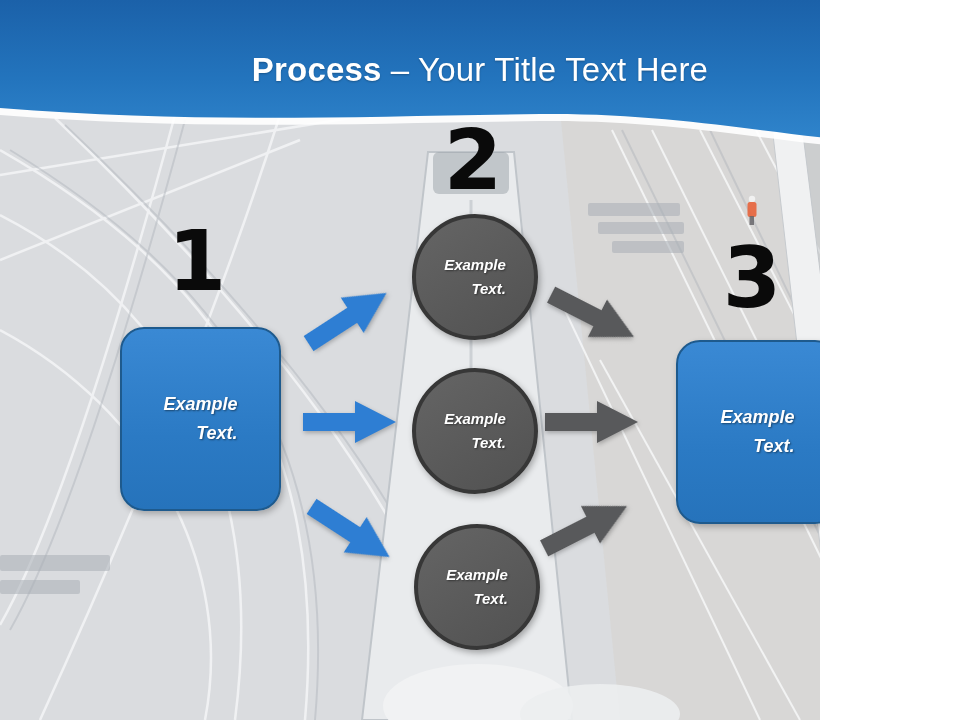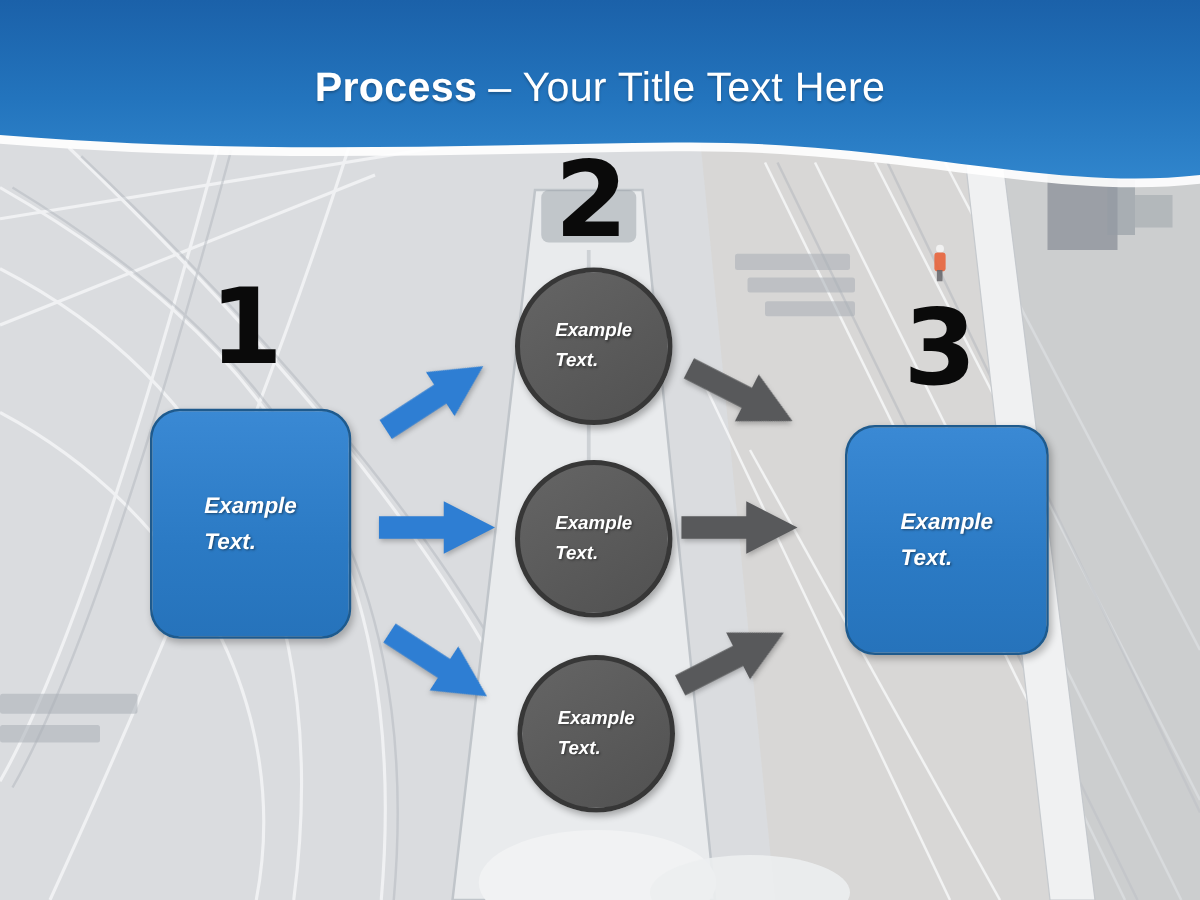--- a/index.html
+++ b/index.html
@@ -1,17 +1,17 @@
 <!DOCTYPE html>
 <html><head>
 <meta charset="utf-8">
 <style>
   html,body { margin:0; padding:0; background:#ffffff; }
   .slide {
-    position:relative; width:960px; height:720px; overflow:hidden;
+    position:relative; width:820px; height:720px; overflow:hidden;
     font-family:"Liberation Sans",sans-serif; background:#dadcdf;
   }
   .slide svg { display:block; }
 
   
   .bg { position:absolute; left:0; top:0; z-index:0; }
 
   
   .header { position:absolute; left:0; top:0; z-index:2; pointer-events:none; }
   .slide-title {
@@ -28,21 +28,21 @@
     font-family:"DejaVu Sans",sans-serif; font-weight:bold;
     font-size:84px; line-height:1; color:#0a0a0a;
   }
   .num1 { left:151px; top:219px; }
   .num2 { left:427px; top:118px; }
   .num3 { left:706px; top:236px; }
 
   
   .shape-label {
     white-space:pre-line; color:#ffffff; font-weight:bold; font-style:italic;
-    text-align:left; text-shadow:1px 1px 2px rgba(0,0,0,.45);
+    text-align:right; text-shadow:1px 1px 2px rgba(0,0,0,.45);
   }
   .pbox {
     position:absolute; z-index:3; width:157px; height:180px;
     border-radius:24px; border:2px solid #1e5a8d;
     background:linear-gradient(180deg,#3a89d4 0%, #2b7ac4 60%, #2673bb 100%);
     box-shadow:2px 3px 6px rgba(0,0,0,.25);
     display:flex; align-items:center; justify-content:center;
   }
   .pbox .shape-label { font-size:18px; line-height:1.6; }
   .box-left  { left:120px; top:327px; }

